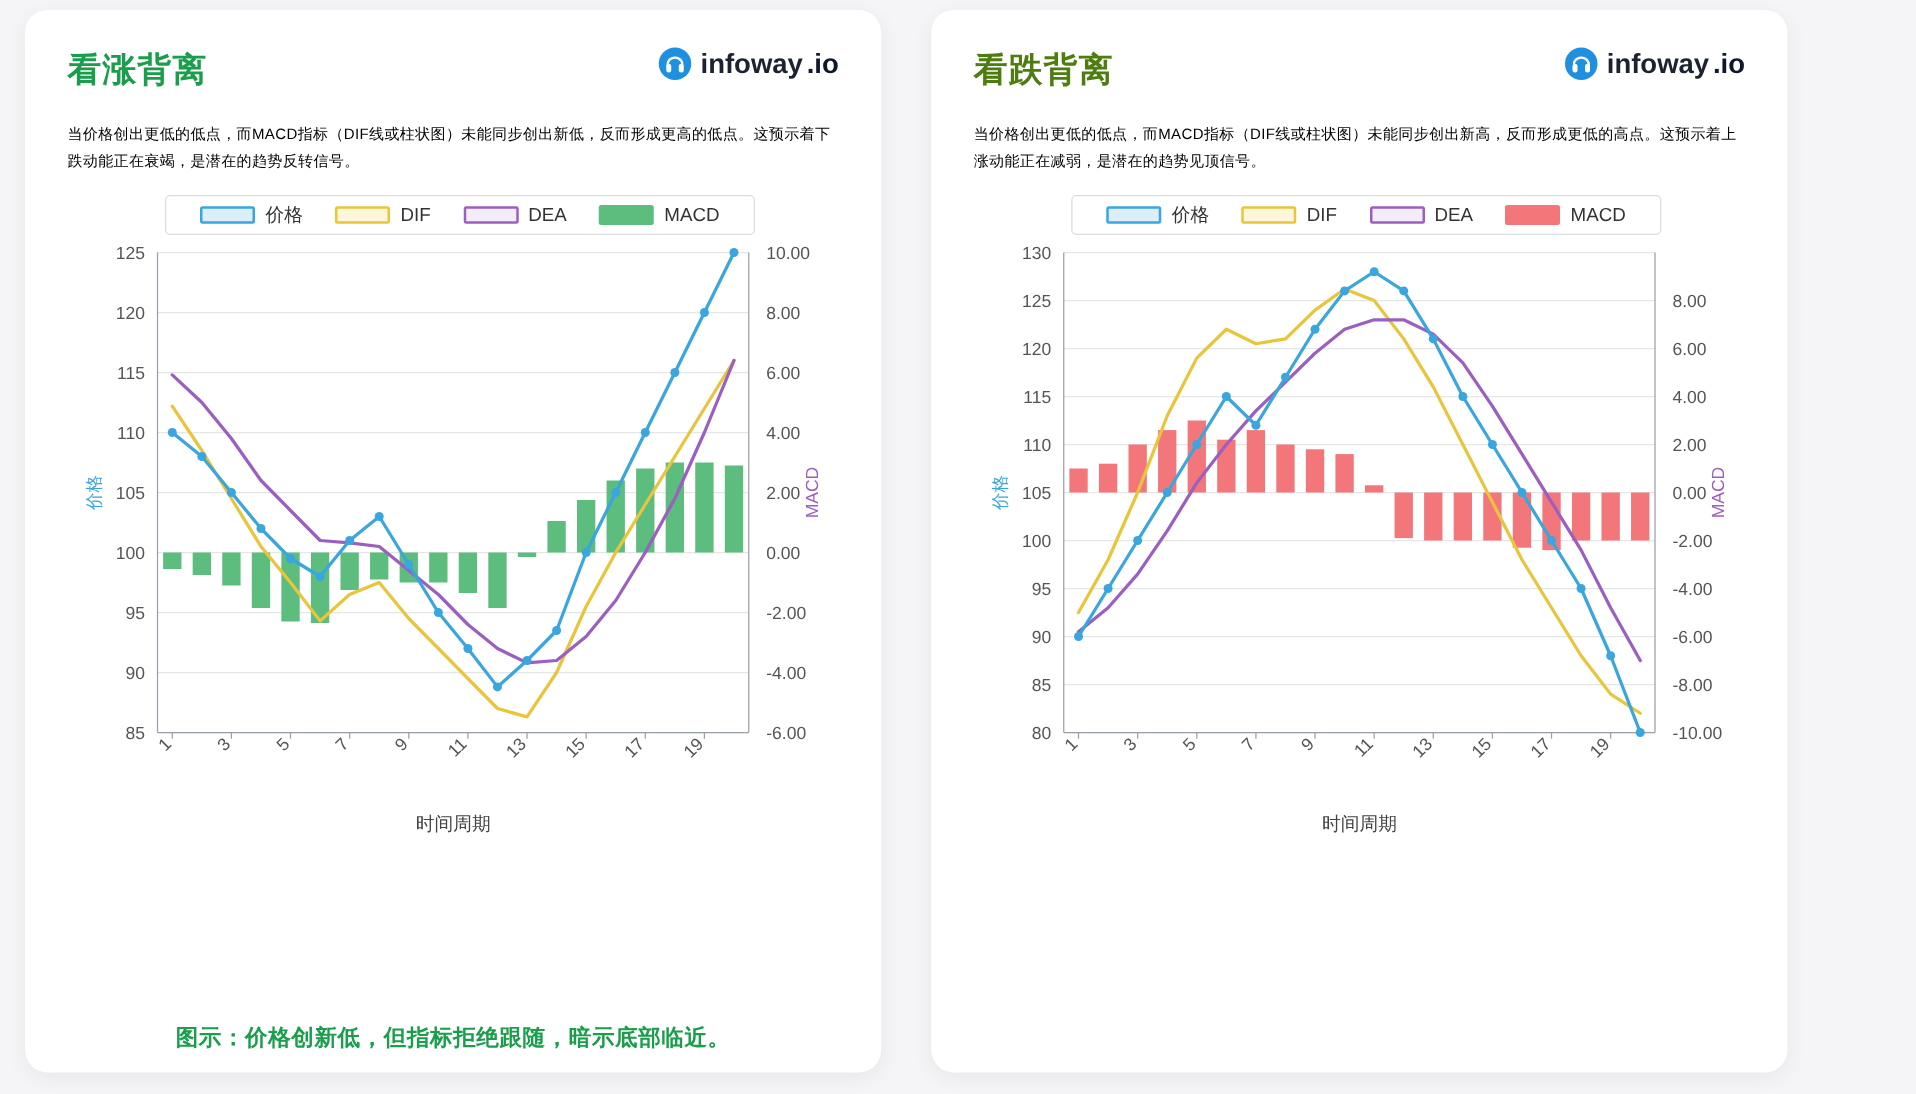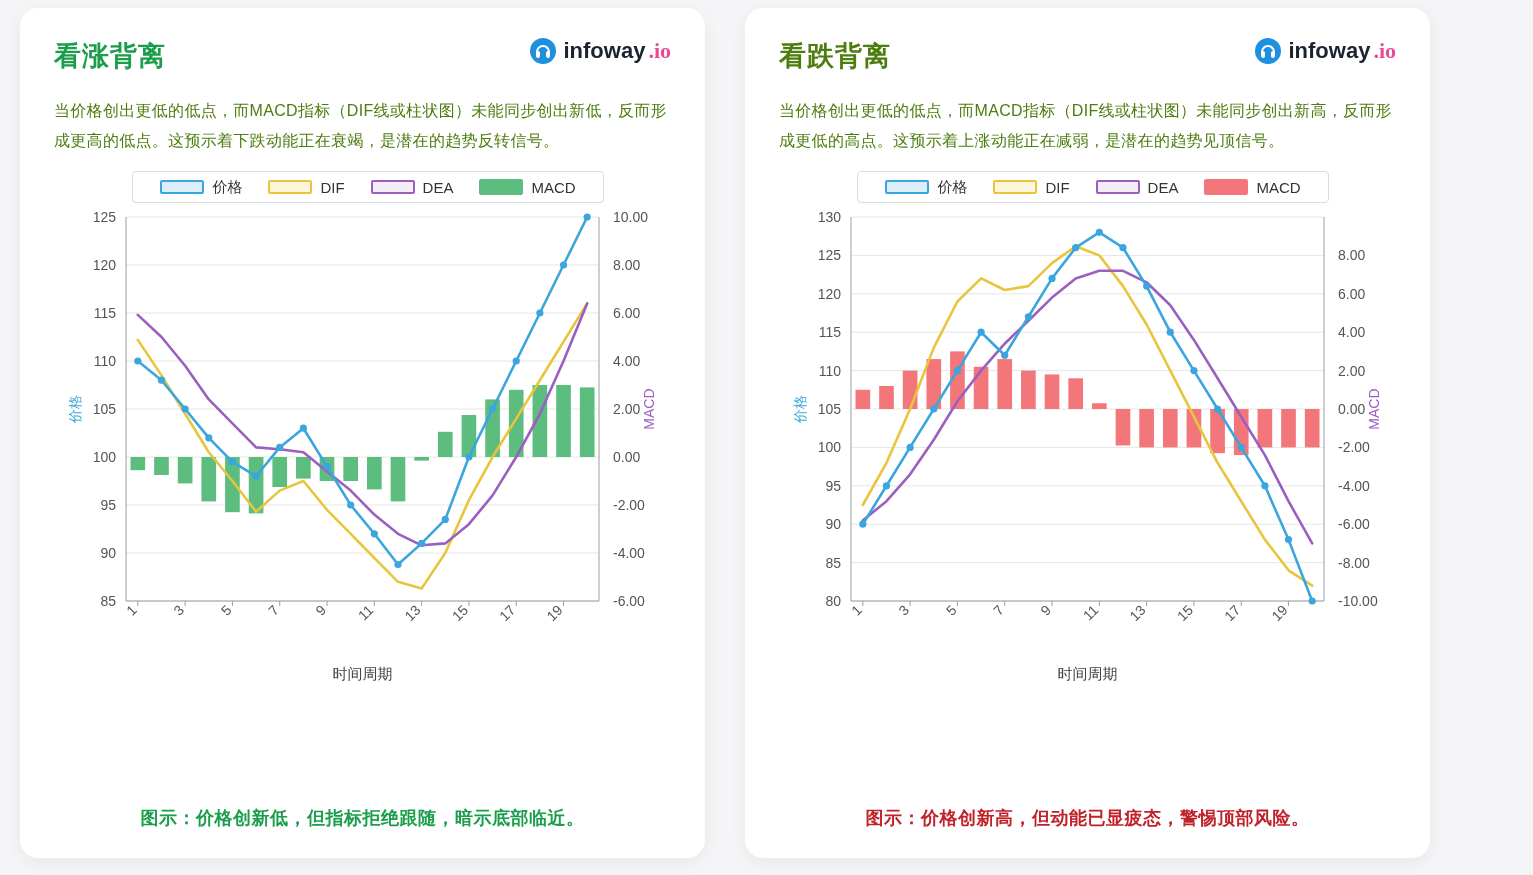--- a/index.html
+++ b/index.html
@@ -45,35 +45,35 @@
   .brand-mark:before{
     content:"";position:absolute;left:6px;top:7px;width:14px;height:8px;
     border:2.5px solid #ffffff;border-bottom:none;border-radius:8px 8px 0 0;
     box-sizing:border-box;
   }
   .brand-mark:after{
     content:"";position:absolute;left:6px;top:13px;width:4px;height:7px;
     background:#ffffff;border-radius:2px;
     box-shadow:10px 0 0 0 #ffffff;
   }
-  .brand-suffix{color:#ec4899;font-weight:bold;font-family:Liberation Serif, serif;}
+  .brand-suffix{color:#0f172a;font-weight:bold;}
   .desc{
-    margin:22px 0 0 0;font-size:16px;line-height:1.85;color:#4d7c0f;
+    margin:22px 0 0 0;font-size:12px;line-height:1.85;color:#000000;
     letter-spacing:.3px;
   }
   .chart-wrap{position:relative;width:617px;height:520px;margin-top:14px;}
   .legend{
     position:absolute;left:78px;top:2px;width:470px;height:30px;
     display:flex;align-items:center;justify-content:center;gap:26px;
     border:1px solid #d8dde3;border-radius:4px;background:#fff;
   }
   .legend-item{display:flex;align-items:center;gap:8px;font-size:15px;color:#333;}
   .legend-swatch{width:44px;height:13px;border-radius:2px;}
   .caption{
-    position:absolute;left:0;right:0;bottom:28px;text-align:center;
+    position:absolute;left:0;right:0;bottom:16px;text-align:center;
     font-size:18px;font-weight:bold;letter-spacing:.5px;
   }
   svg{display:block;}
   text{font-family:"Liberation Sans","DejaVu Sans",sans-serif;}
 </style>
 </head>
 <body>
 
 <div class="board">
 
@@ -338,16 +338,15 @@
           <line x1="462.225" y1="432" x2="462.225" y2="437" stroke="#9aa0a6"></line>
           <text x="462.225" y="442" font-size="14" fill="#555" text-anchor="end" transform="rotate(-45 462.225 442)">17</text>
           <line x1="509.525" y1="432" x2="509.525" y2="437" stroke="#9aa0a6"></line>
           <text x="509.525" y="442" font-size="14" fill="#555" text-anchor="end" transform="rotate(-45 509.525 442)">19</text>
           <text x="308.5" y="510" font-size="15" fill="#444" text-anchor="middle">时间周期</text>
           <text x="26" y="240" font-size="14" fill="#3aa6dd" text-anchor="middle" transform="rotate(-90 26 240)">价格</text>
           <text x="600" y="240" font-size="14" fill="#9b5fc0" text-anchor="middle" transform="rotate(-90 600 240)">MACD</text>
         </svg>
     </div>
 
-    <div class="caption" style="color:#c0222a">图示：价格创新高，但动能已显疲态，警惕顶部风险。</div>
   </div>
 
 </div>
 
 </body></html>

